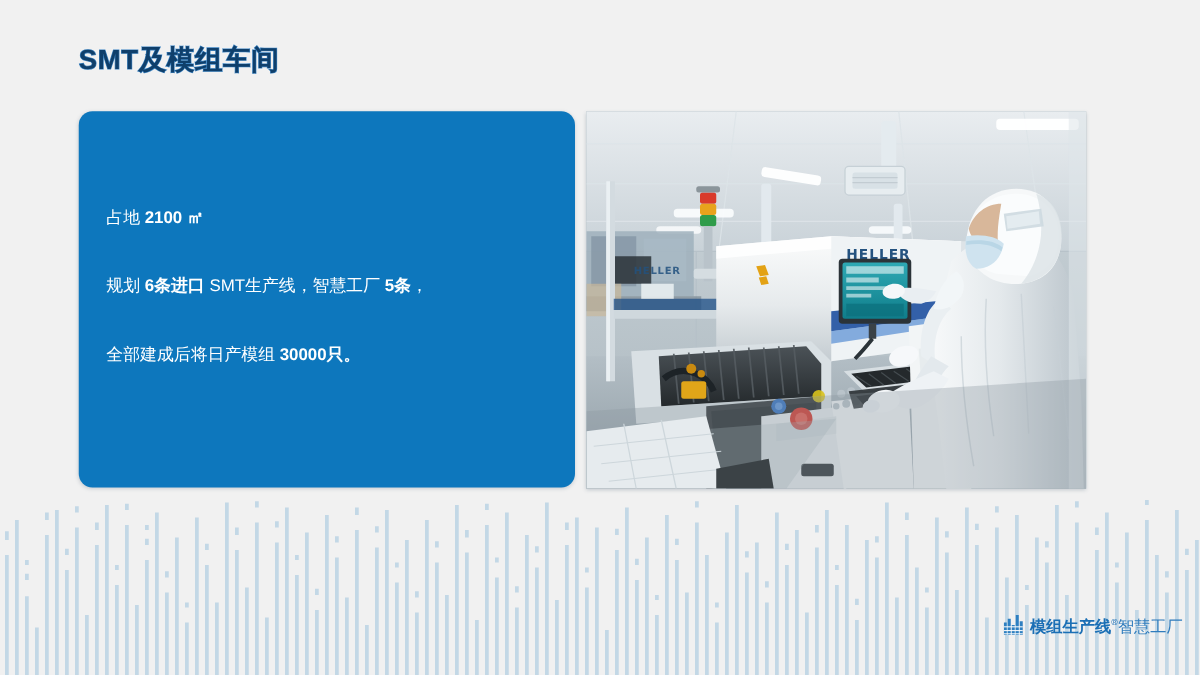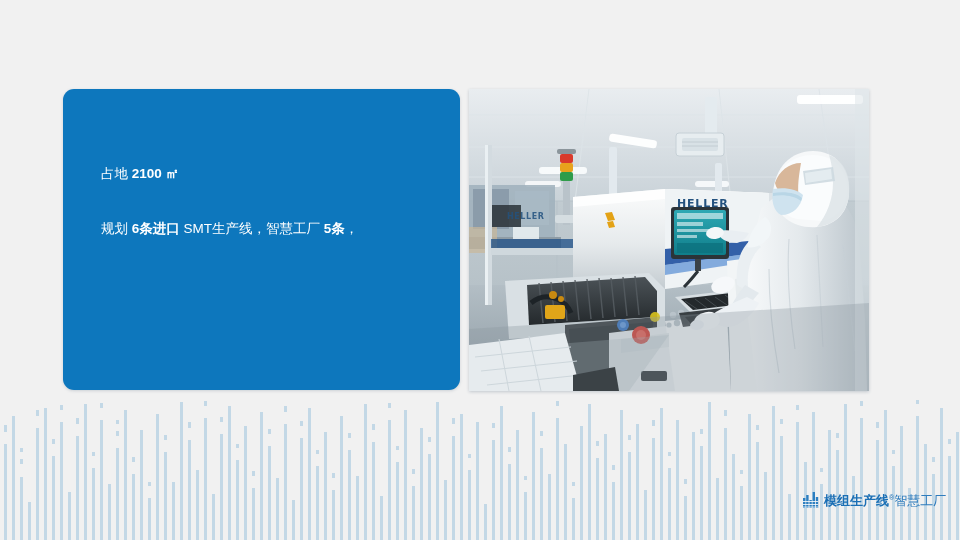--- a/index.html
+++ b/index.html
@@ -55,21 +55,20 @@
     width:397px; height:301px;
     background:#0d77bd;
     border-radius:11px;
     box-shadow:0 1px 3px rgba(90,110,130,0.25);
   }
   #info-lines {
     position:absolute;
     left:22px; top:76px;
     right:14px;
     color:#ffffff;
-    margin-left:16px;
   }
   .info-line {
     font-size:13.5px;
     line-height:1.35;
     color:#ffffff;
     white-space:nowrap;
     margin-bottom:37px;
   }
   .info-line:last-child { margin-bottom:0; }
   .info-line b { font-weight:bold; }
@@ -297,25 +296,27 @@
       <div class="deco-seg" style="left: 916px; bottom: 136px; height: 4px; width: 3px; background: rgb(195, 216, 230);"></div>
       <div class="deco-bar" style="left: 924px; height: 96px; width: 3px; background: rgb(195, 216, 230);"></div>
       <div class="deco-bar" style="left: 932px; height: 66px; width: 3px; background: rgb(195, 216, 230);"></div>
       <div class="deco-seg" style="left: 932px; bottom: 78px; height: 5px; width: 3px; background: rgb(195, 216, 230);"></div>
       <div class="deco-bar" style="left: 940px; height: 132px; width: 3px; background: rgb(195, 216, 230);"></div>
       <div class="deco-bar" style="left: 948px; height: 84px; width: 3px; background: rgb(195, 216, 230);"></div>
       <div class="deco-seg" style="left: 948px; bottom: 96px; height: 5px; width: 3px; background: rgb(195, 216, 230);"></div>
       <div class="deco-bar" style="left: 956px; height: 108px; width: 3px; background: rgb(195, 216, 230);"></div>
     </div>
 
+  <div id="page-title">SMT及模组车间</div>
 
   <div id="info-panel">
     <div id="info-lines">
         <div class="info-line"><span>占地 </span><b>2100 ㎡</b></div>
         <div class="info-line"><span>规划 </span><b>6条进口</b><span> SMT生产线，智慧工厂 </span><b>5条</b><span>，</span></div>
+        <div class="info-line"><span>全部建成后将日产模组 </span><b>30000只。</b></div>
       </div>
   </div>
 
   <div id="photo">
     <svg viewBox="0 0 400 302" xmlns="http://www.w3.org/2000/svg" aria-hidden="true">
       <defs>
         <linearGradient id="ceil" x1="0" y1="0" x2="0" y2="1">
           <stop offset="0%" stop-color="#e9edf0"></stop>
           <stop offset="100%" stop-color="#c9d2d8"></stop>
         </linearGradient>

